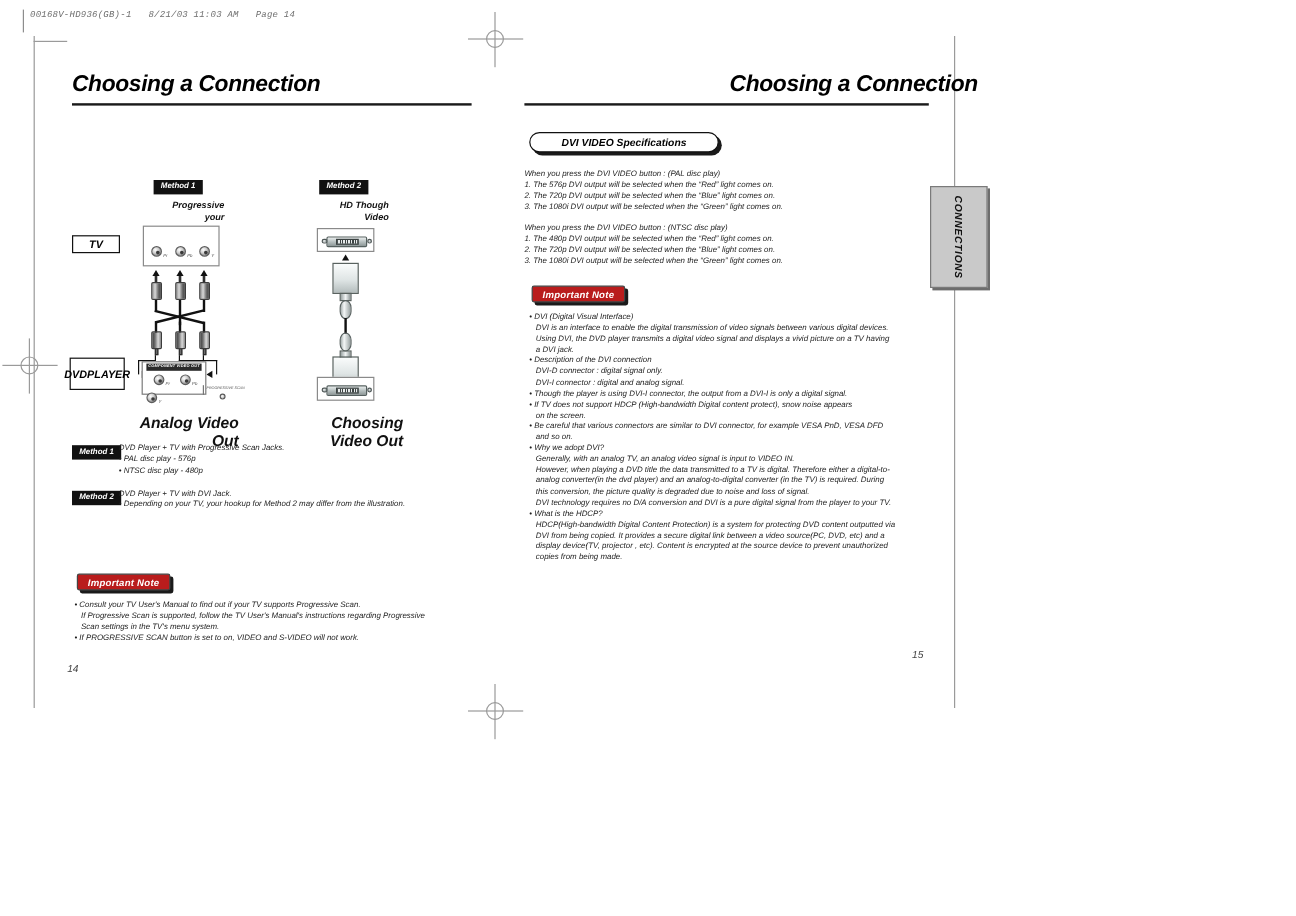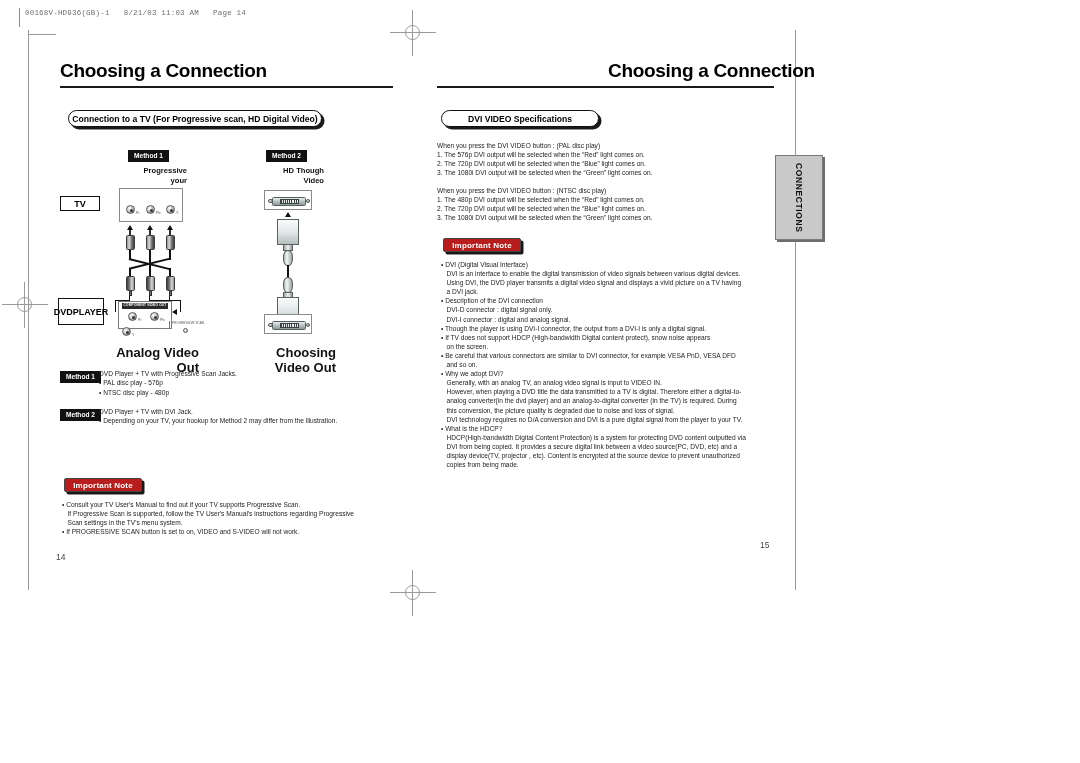--- a/index.html
+++ b/index.html
@@ -15,21 +15,21 @@
 
   
   .regmark { position:absolute; width:46px; height:46px; }
   .regmark .h { position:absolute; left:0; top:22px; width:46px; height:1px; background:#9a9a9a; }
   .regmark .v { position:absolute; left:22px; top:0; width:1px; height:46px; background:#9a9a9a; }
   .regmark .c { position:absolute; left:15px; top:15px; width:15px; height:15px;
                 border:1px solid #9a9a9a; border-radius:50%; }
   .cropline { position:absolute; background:#9a9a9a; }
 
   
-  .sheet { position:absolute; left:0; top:0; width:888px; height:763px; }
+  .sheet { position:absolute; left:0; top:0; width:888px; height:763px;font-style:italic; }
 
   .headerline {
     position:absolute; left:25px; top:9px;
     font-family:"Liberation Mono", monospace;
     font-size:7.5px; letter-spacing:0.2px; color:#6f6f6f;
     white-space:pre;
   }
   .headerbar { position:absolute; left:19px; top:8px; width:1px; height:19px; background:#8d8d8d; }
 
   
@@ -213,21 +213,20 @@
   <div class="cropline" style="left:795px; top:30px; width:1px; height:560px;"></div>
   <div class="cropline" style="left:30px; top:28px; width:0px; height:0px;"></div>
   <div class="cropline" style="left:28px; top:34px; width:28px; height:1px;"></div>
 
   <div class="headerbar"></div>
   <div class="headerline">00168V-HD936(GB)-1   8/21/03 11:03 AM   Page 14</div>
 
   <div class="page-title" style="left:60px; top:60px;">Choosing a Connection</div>
   <div class="title-rule" style="left:60px; top:86px; width:333px;"></div>
 
-  <div class="banner" style="left:68px; top:110px; width:254px; height:17px;">Connection to a TV (For Progressive scan, HD Digital Video)</div>
 
   <div class="method-badge" style="left:128px; top:150px;">Method 1</div>
   <div class="method-head" style="left:113px; top:166px; width:74px;">
     <div>Progressive</div>
     <div>your</div>
   </div>
 
   <div class="method-badge" style="left:266px; top:150px;">Method 2</div>
   <div class="method-head" style="left:252px; top:166px; width:72px;">
     <div>HD Though</div>

